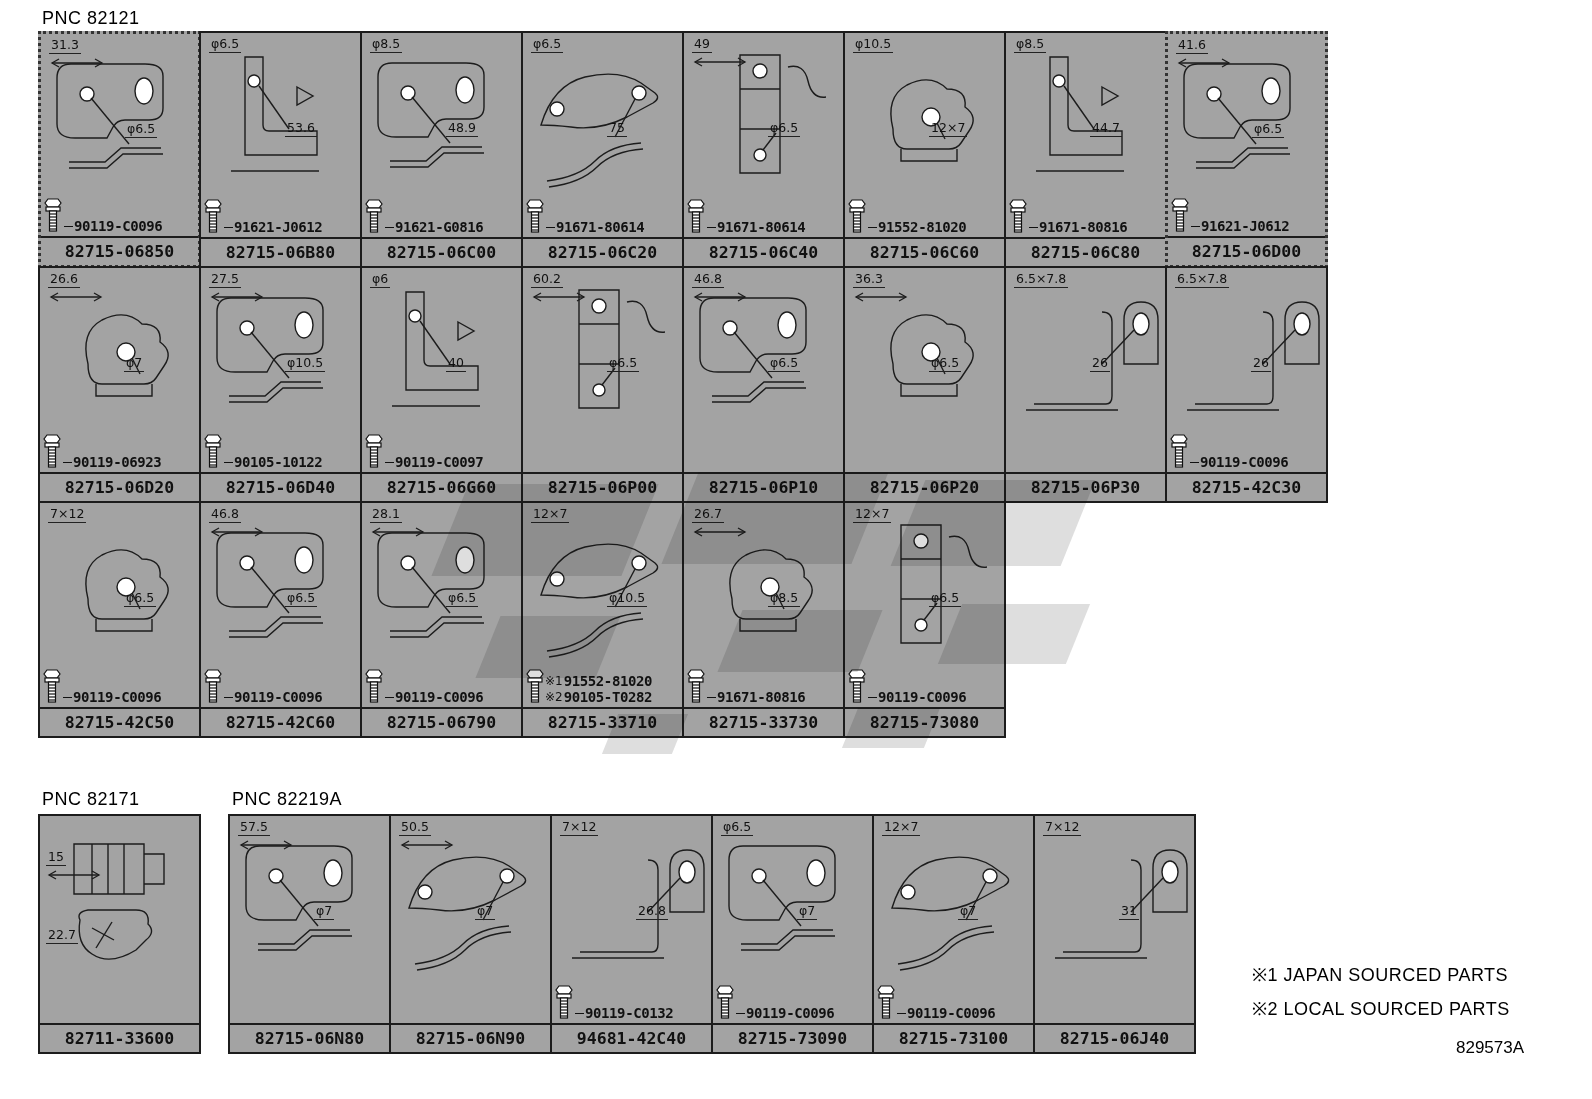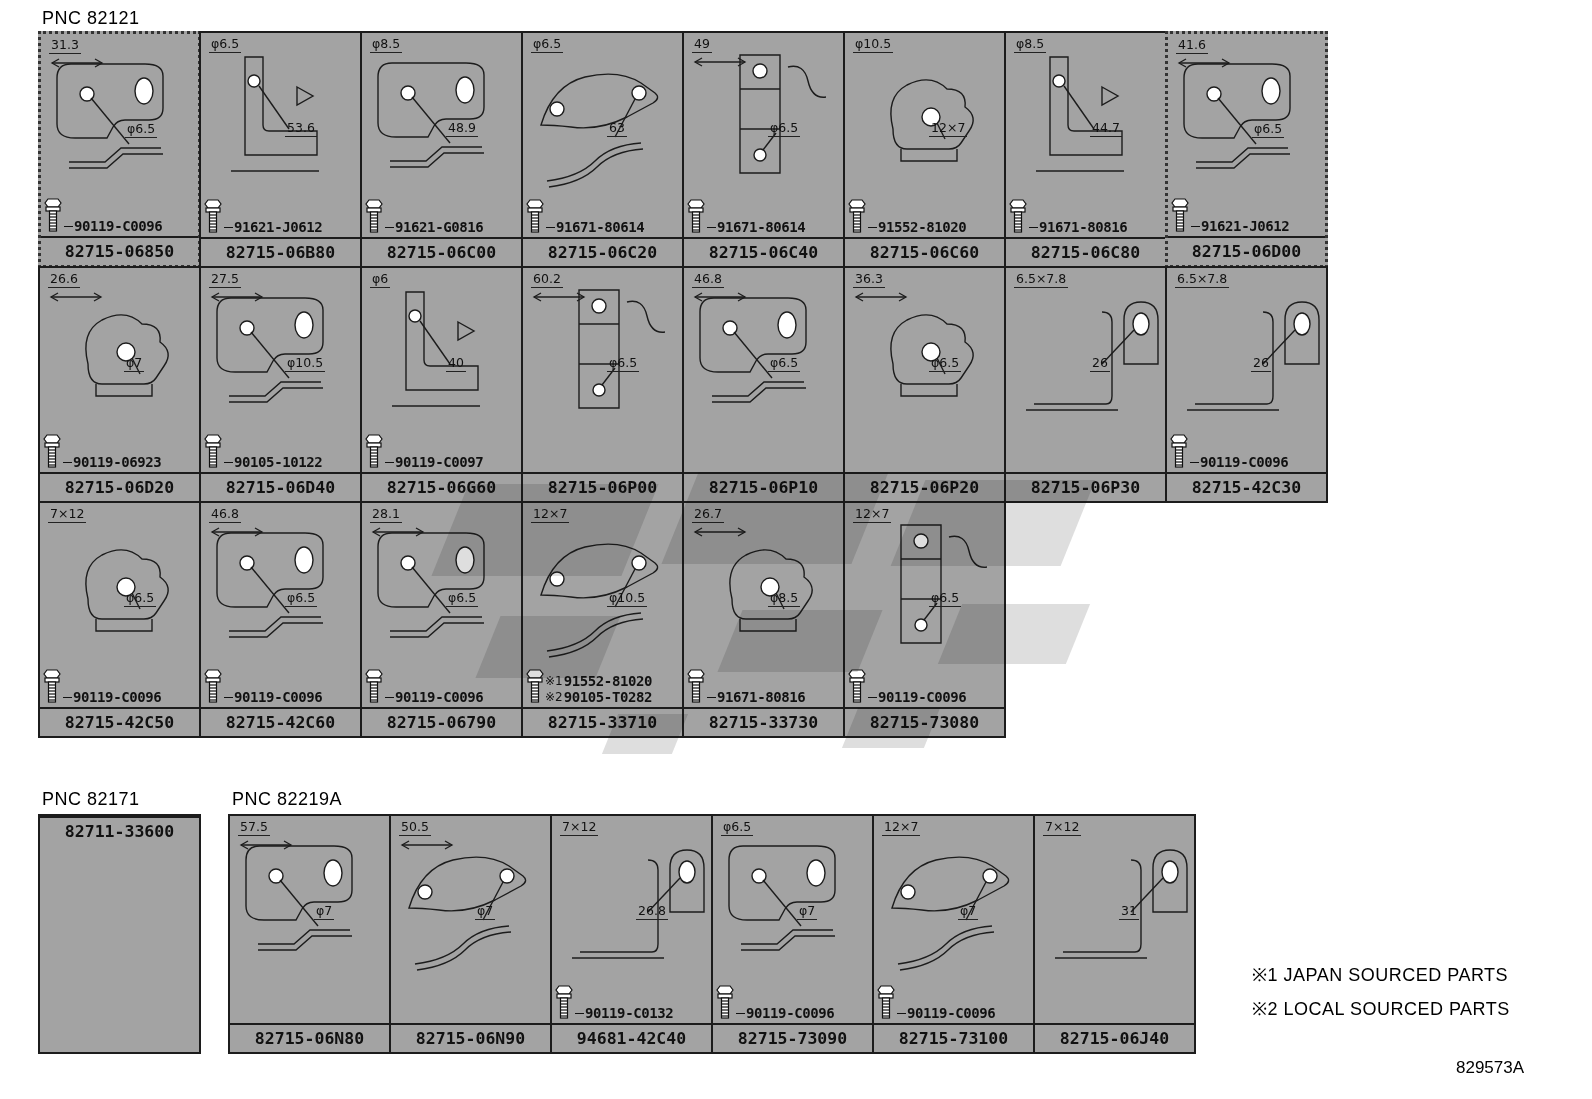--- a/index.html
+++ b/index.html
@@ -160,21 +160,21 @@
           <div class="draw">
             <svg viewBox="0 0 159 172" width="159" height="172" class="art">
               <path d="M18,92 Q30,52 62,44 Q96,36 118,50 L132,60 Q138,65 130,70 L104,84 Q76,98 48,94 Q30,92 18,92 Z"></path>
               <circle cx="34" cy="76" r="7"></circle>
               <circle cx="116" cy="60" r="7"></circle>
               <line x1="92" y1="104" x2="112" y2="66"></line>
               <path d="M24,148 Q56,144 72,128 Q88,112 118,110"></path>
               <path d="M26,154 Q58,150 74,134 Q90,118 120,116"></path>
             </svg>
             <span class="dim" style="left: 8px; top: 4px;">φ6.5</span>
-            <span class="dim" style="left: 84px; top: 88px;">63</span>
+            <span class="dim" style="left: 84px; top: 88px;">75</span>
             <div class="bolts">
               <svg viewBox="0 0 18 36" width="18" height="36" class="bolt">
                 <polygon points="4,1 14,1 17,5 14,9 4,9 1,5"></polygon>
                 <rect x="2" y="9" width="14" height="4"></rect>
                 <rect x="5.5" y="13" width="7" height="20"></rect>
                 <line x1="5.5" y1="16" x2="12.5" y2="16"></line>
                 <line x1="5.5" y1="19" x2="12.5" y2="19"></line>
                 <line x1="5.5" y1="22" x2="12.5" y2="22"></line>
                 <line x1="5.5" y1="25" x2="12.5" y2="25"></line>
                 <line x1="5.5" y1="28" x2="12.5" y2="28"></line>
@@ -811,20 +811,39 @@
             <span class="part">82715-73080</span>
           </div>
         </div>
       </div>
     </div>
 
   <div class="pnc" style="left:42px;top:789px;">PNC 82171</div>
   <div id="grid82171" class="grid" style="left:38px;top:814px;">
       <div class="grid-row">
         <div class="cell tall">
+          <div class="draw">
+            <svg viewBox="0 0 159 172" width="159" height="172" class="art">
+              <path d="M34,28 L104,28 L104,78 L34,78 Z"></path>
+              <line x1="52" y1="28" x2="52" y2="78"></line>
+              <line x1="68" y1="28" x2="68" y2="78"></line>
+              <line x1="84" y1="28" x2="84" y2="78"></line>
+              <path d="M104,38 L124,38 L124,68 L104,68"></path>
+              <path d="M40,104 Q36,96 48,94 L96,94 Q110,94 108,108 Q116,116 106,124 L96,134 Q70,150 52,138 Q36,128 40,104 Z"></path>
+              <path d="M52,112 L74,124"></path>
+              <path d="M72,106 L56,132"></path>
+            </svg>
+            <span class="dim" style="left: 6px; top: 34px;">15</span>
+            <svg viewBox="0 0 56 10" width="56" height="10" class="darr" style="left: 6px; top: 54px;">
+              <line x1="3" y1="5" x2="53" y2="5"></line>
+              <polyline points="10,1 3,5 10,9"></polyline>
+              <polyline points="46,1 53,5 46,9"></polyline>
+            </svg>
+            <span class="dim" style="left: 6px; top: 112px;">22.7</span>
+          </div>
           <div class="strip">
             <span class="part">82711-33600</span>
           </div>
         </div>
       </div>
     </div>
 
   <div class="pnc" style="left:232px;top:789px;">PNC 82219A</div>
   <div id="grid82219a" class="grid" style="left:228px;top:814px;">
       <div class="grid-row">
@@ -993,21 +1012,21 @@
           </div>
           <div class="strip">
             <span class="part">82715-06J40</span>
           </div>
         </div>
       </div>
     </div>
 
   <div class="note" style="left:1252px;top:962px;">※1 JAPAN SOURCED PARTS</div>
   <div class="note" style="left:1252px;top:996px;">※2 LOCAL SOURCED PARTS</div>
-  <div class="docnum" style="left:1456px;top:1038px;margin-top:20px;">829573A</div>
+  <div class="docnum" style="left:1456px;top:1038px;">829573A</div>
 
   <div id="watermark">
     <span class="wm" style="left:20px;top:16px;width:190px;height:92px;"></span>
     <span class="wm" style="left:250px;top:4px;width:190px;height:92px;"></span>
     <span class="wm" style="left:478px;top:12px;width:170px;height:86px;"></span>
     <span class="wm" style="left:58px;top:148px;width:120px;height:62px;"></span>
     <span class="wm" style="left:300px;top:142px;width:140px;height:62px;"></span>
     <span class="wm" style="left:520px;top:136px;width:128px;height:60px;"></span>
     <span class="wm" style="left:180px;top:246px;width:70px;height:40px;"></span>
     <span class="wm" style="left:420px;top:240px;width:82px;height:40px;"></span>

